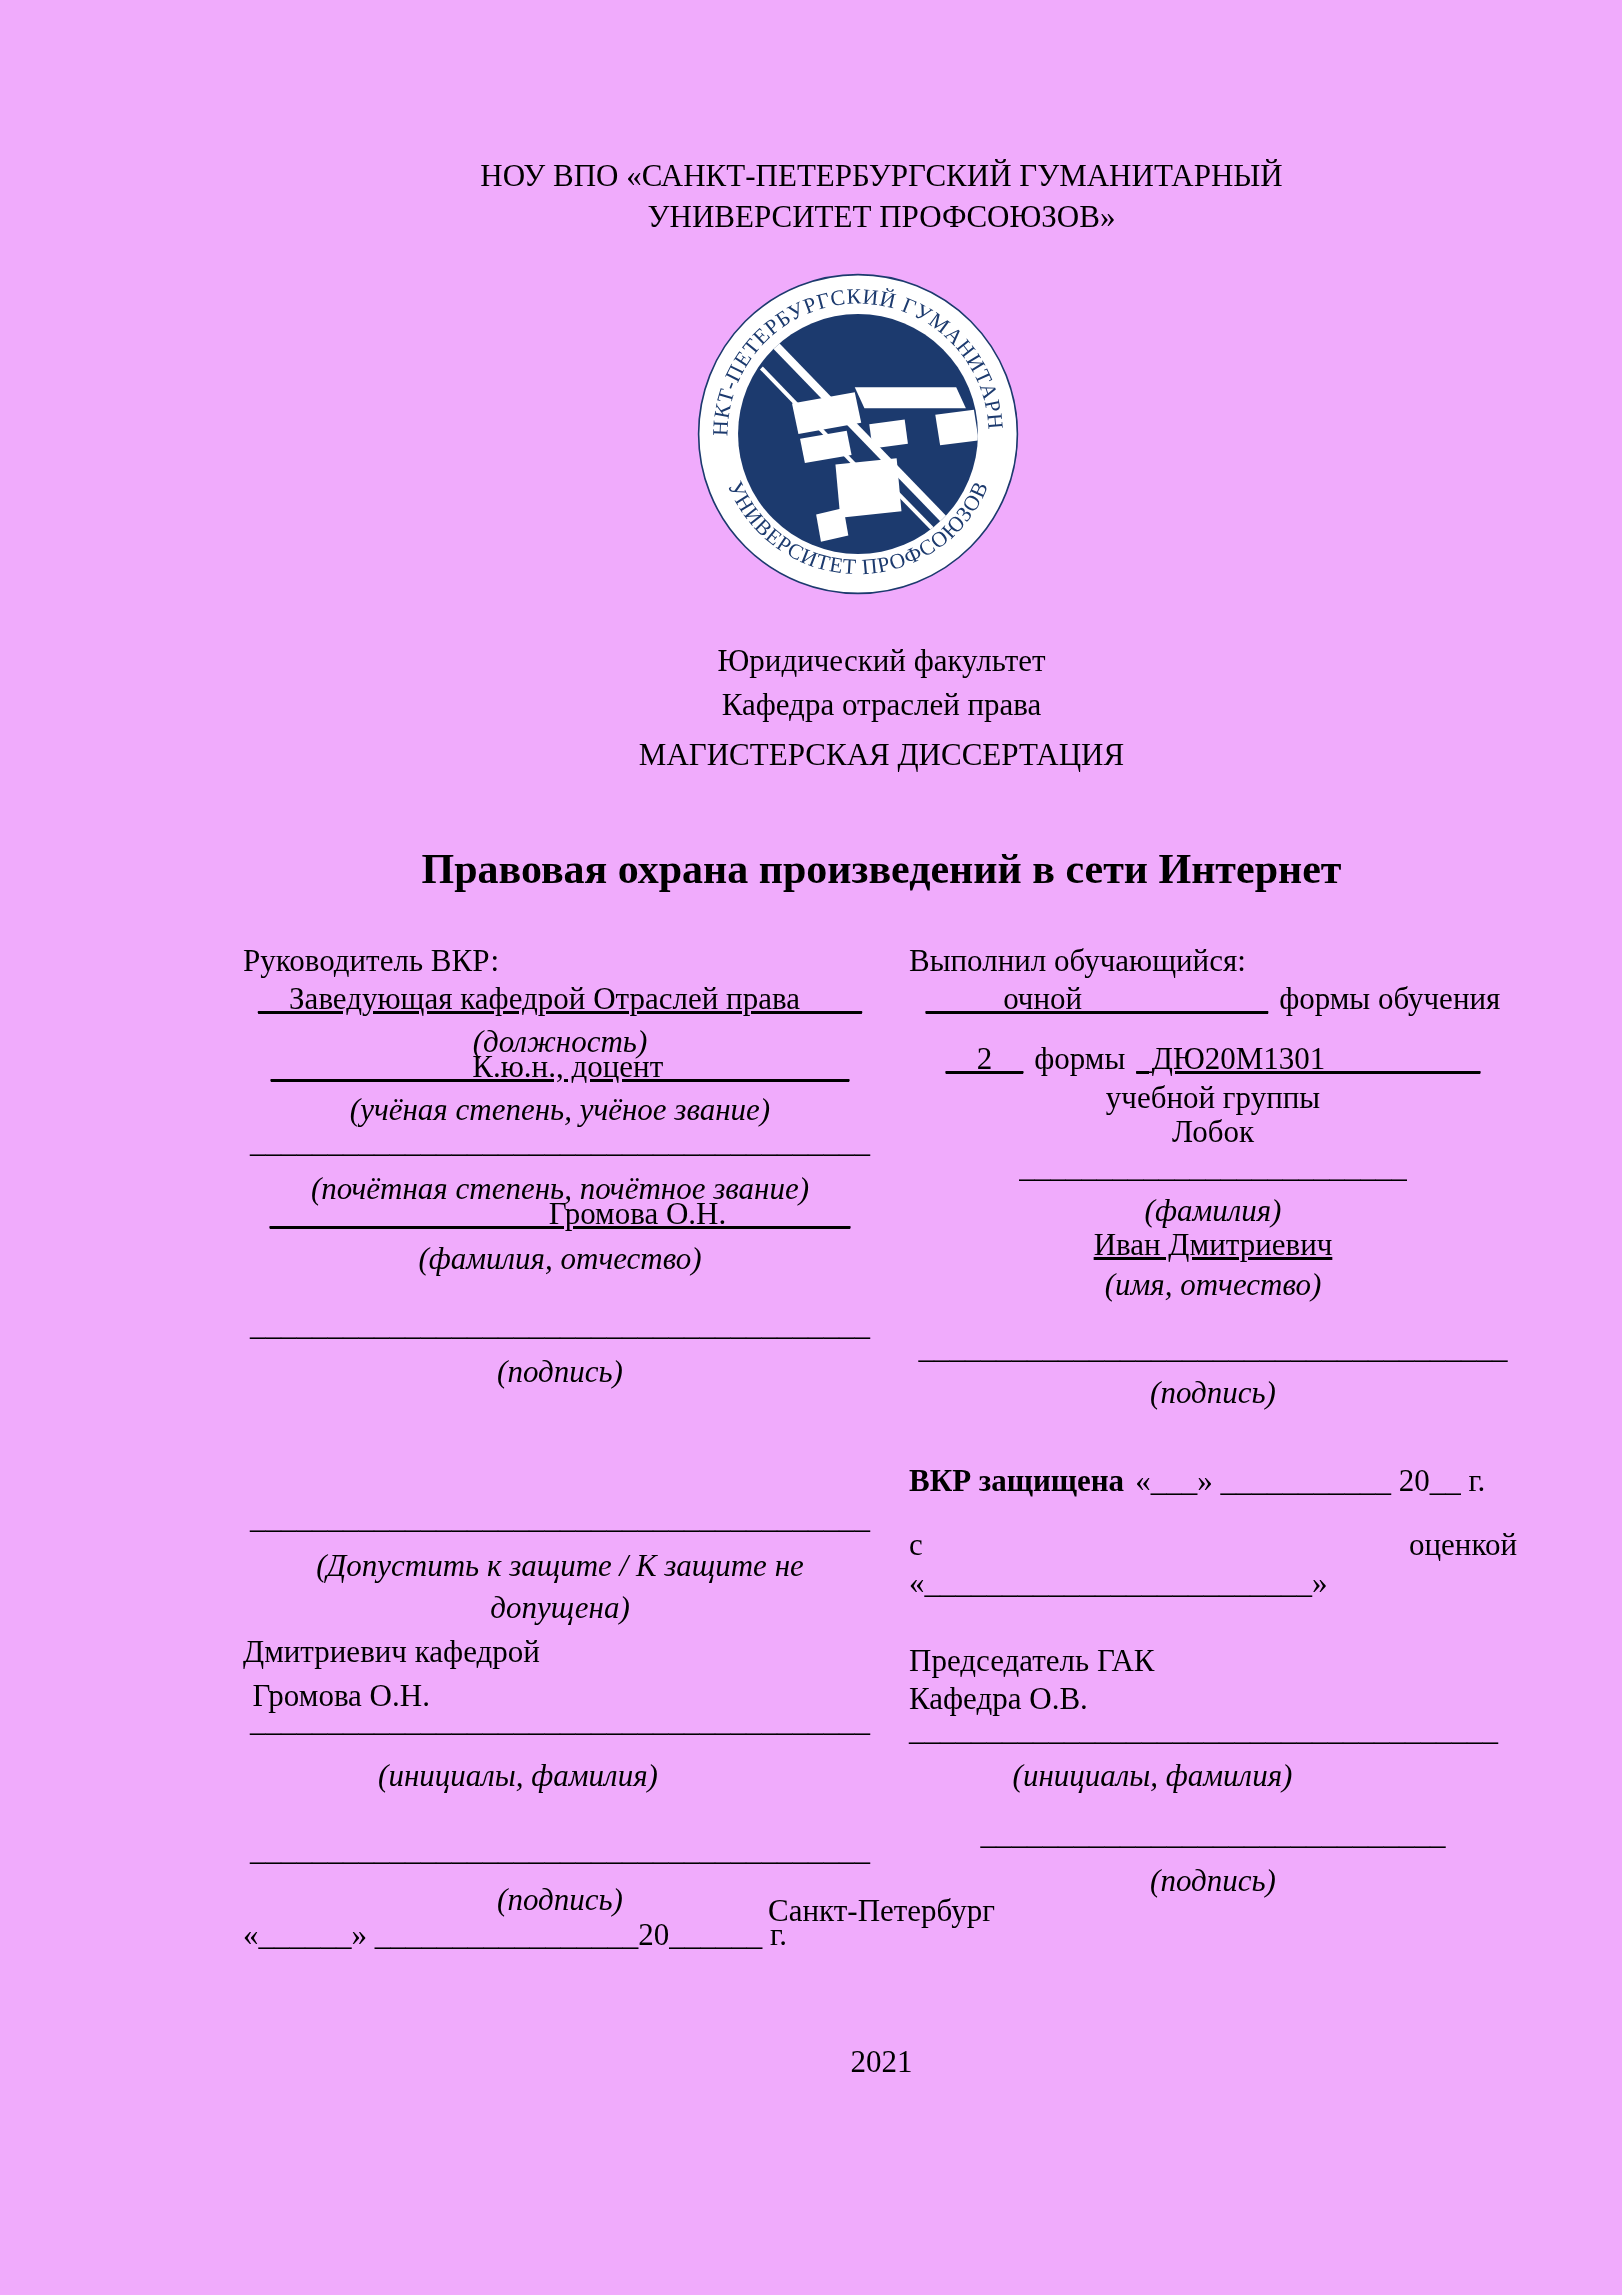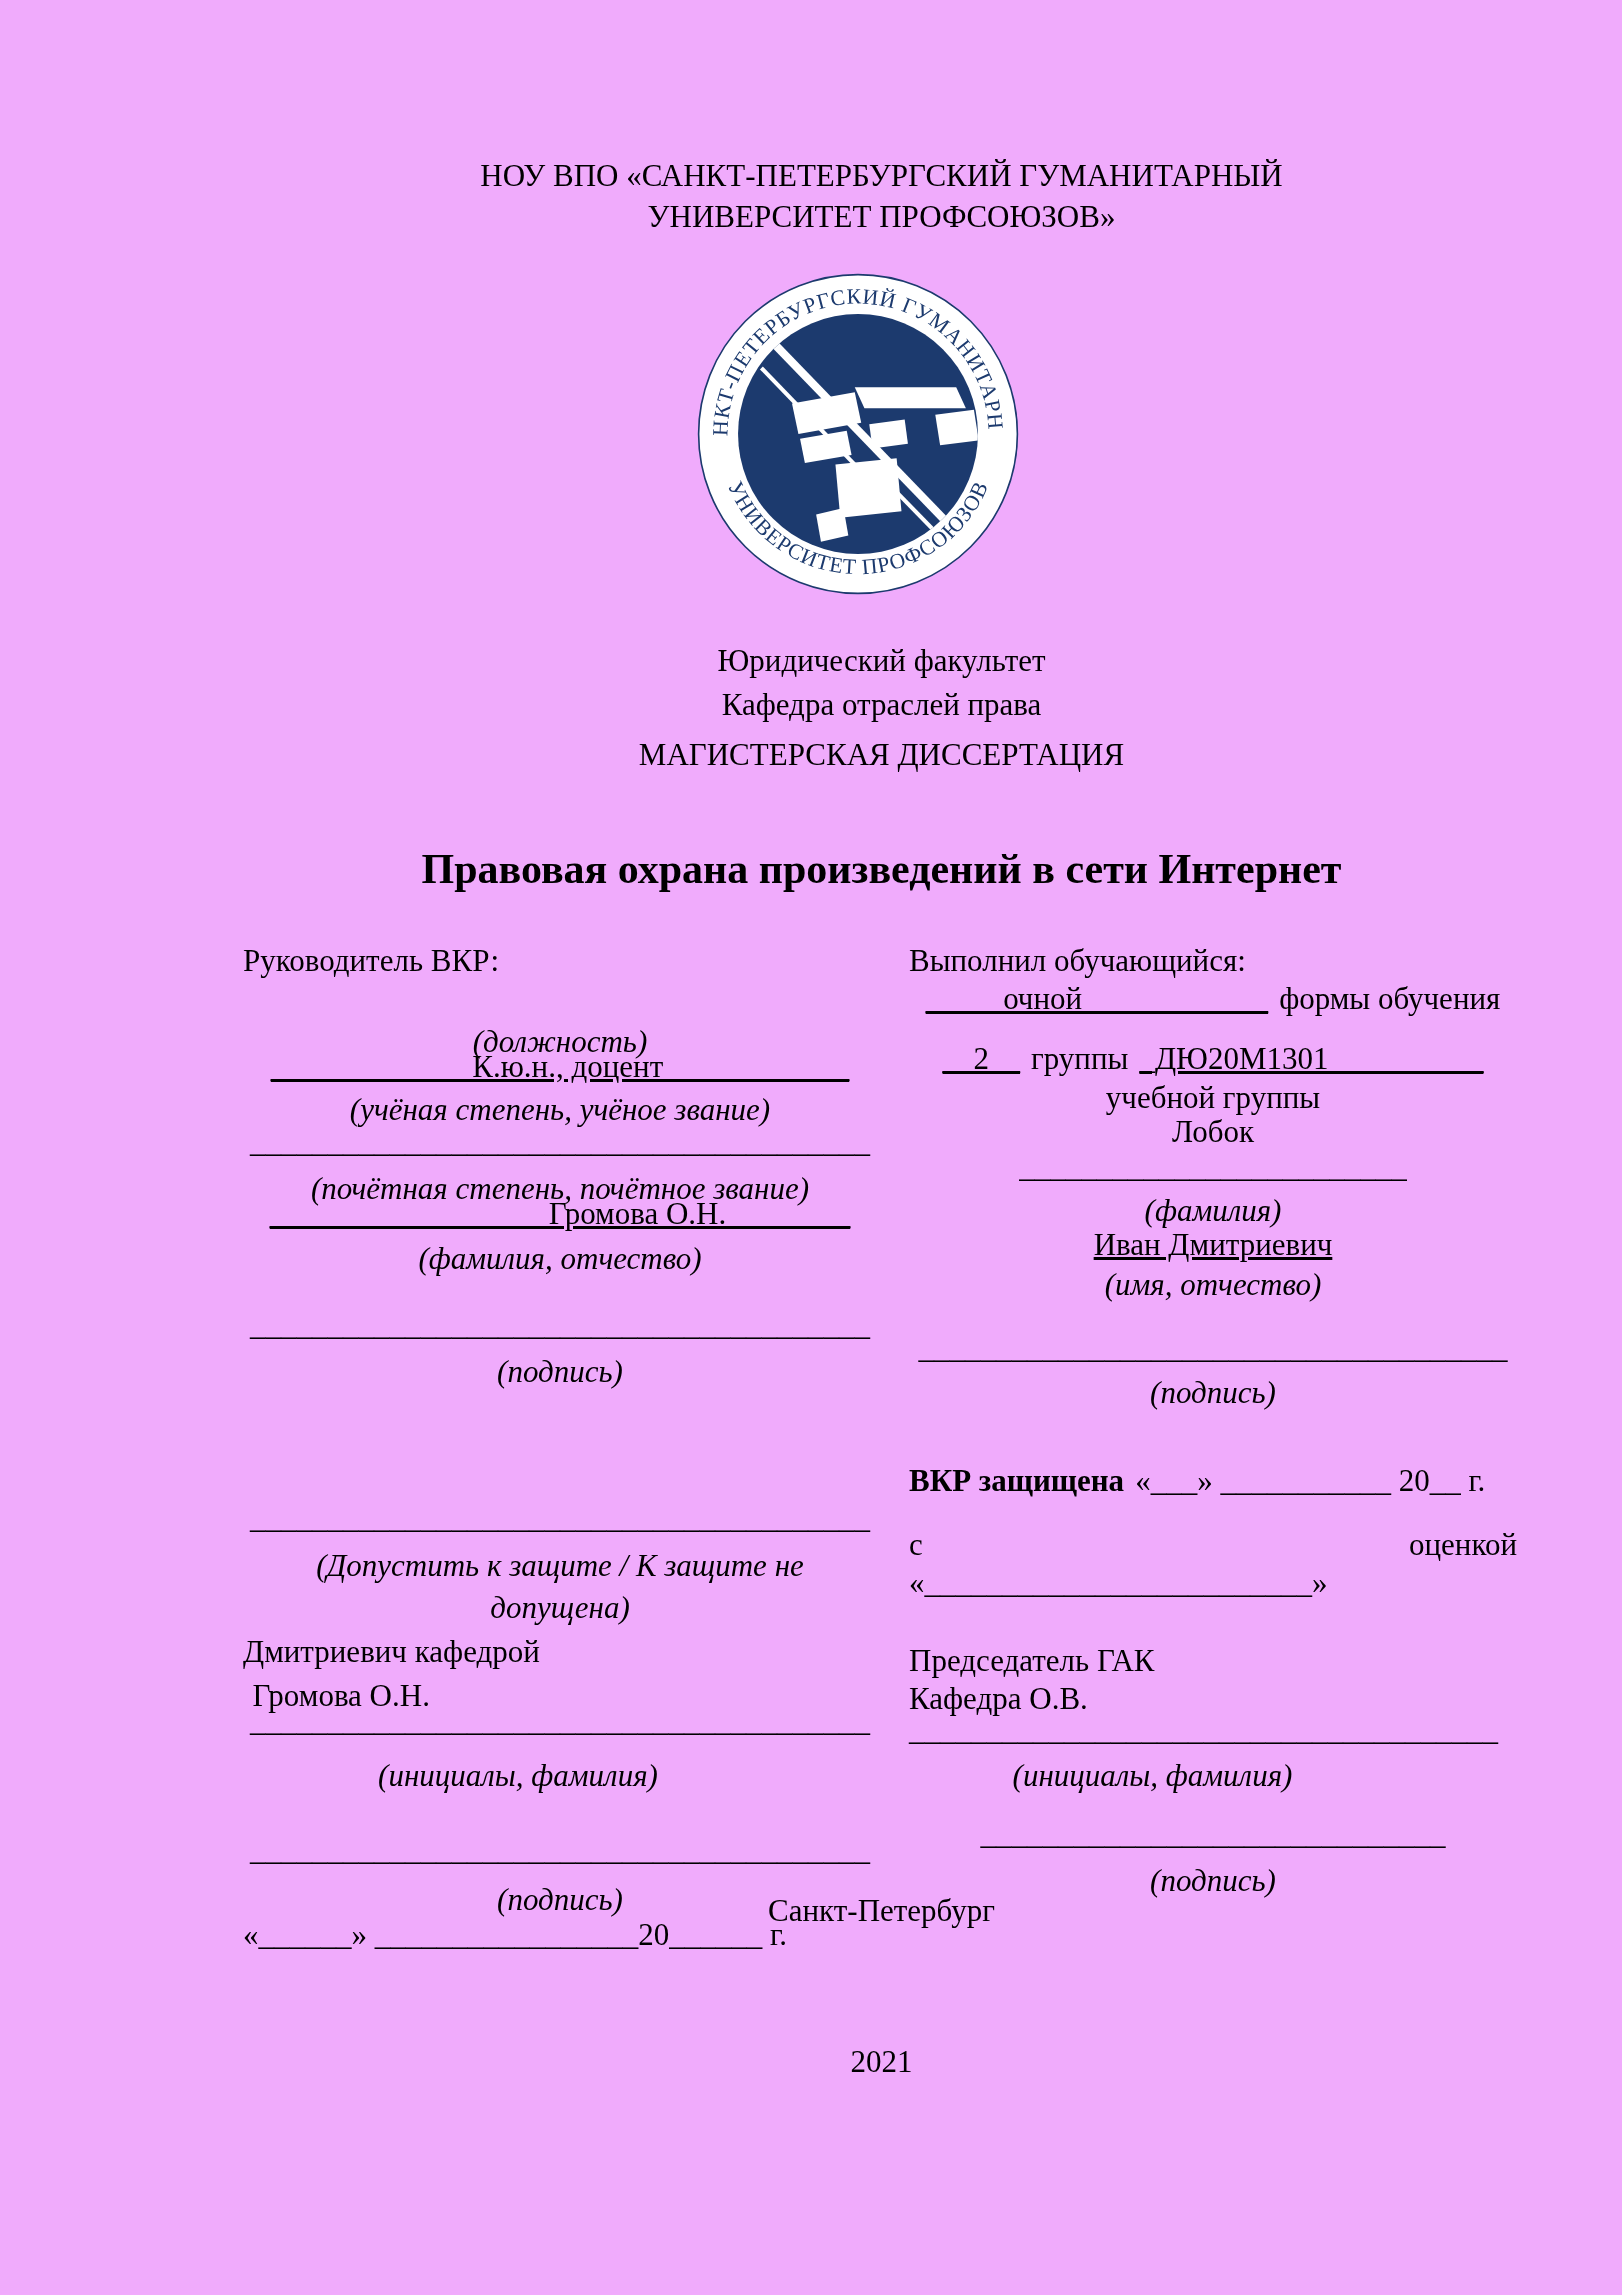--- a/index.html
+++ b/index.html
@@ -84,20 +84,21 @@
   </div>
 
   <div class="row content center" style="top:642px">Юридический факультет</div>
   <div class="row content center" style="top:686px">Кафедра отраслей права</div>
 
   <div class="row content center" style="top:736px">МАГИСТЕРСКАЯ ДИССЕРТАЦИЯ</div>
 
   <div class="row content center title" style="top:846px">Правовая охрана произведений в сети Интернет</div>
 
   <div class="row lcol" style="top:942px">Руководитель ВКР:</div>
+  <div class="row lcol center u" style="top:980px">__Заведующая кафедрой Отраслей права____</div>
   <div class="row lcol center cap" style="top:1023px">(должность)</div>
   <div class="row lcol center u" style="top:1048px">_____________К.ю.н., доцент____________</div>
   <div class="row lcol center cap" style="top:1091px">(учёная степень, учёное звание)</div>
   <div class="row lcol center" style="top:1123px">________________________________________</div>
   <div class="row lcol center cap" style="top:1170px">(почётная степень, почётное звание)</div>
   <div class="row lcol center u" style="top:1195px">__________________Громова О.Н.________</div>
   <div class="row lcol center cap" style="top:1240px">(фамилия, отчество)</div>
   <div class="row lcol center" style="top:1306px">________________________________________</div>
   <div class="row lcol center cap" style="top:1353px">(подпись)</div>
   <div class="row lcol center" style="top:1499px">________________________________________</div>
@@ -108,21 +109,21 @@
   <div class="row center cap" style="top:1757px; left:243px; width:550px;">(инициалы, фамилия)</div>
   <div class="row lcol center" style="top:1831px">________________________________________</div>
   <div class="row lcol center cap" style="top:1881px">(подпись)</div>
   <div class="row lcol" style="top:1916px">«______» _________________20______ г.</div>
 
   <div class="row rcol" style="top:942px">Выполнил обучающийся:</div>
   <div class="row rcol center" style="top:980px">
     <span class="u">_____очной____________</span><span class="sp">формы обучения</span>
   </div>
   <div class="row rcol center" style="top:1040px">
-    <span class="u">__2__</span><span class="sp" style="margin-right:11px">группы</span><span class="u">_ДЮ20М1301__________</span>
+    <span class="u">__2__</span><span class="sp" style="margin-right:11px">формы</span><span class="u">_ДЮ20М1301__________</span>
   </div>
   <div class="row rcol center" style="top:1113px">Лобок</div>
   <div class="row rcol center" style="top:1079px">учебной группы</div>
   <div class="row rcol center" style="top:1148px">_________________________</div>
   <div class="row rcol center cap" style="top:1192px">(фамилия)</div>
   <div class="row rcol center u" style="top:1226px">Иван Дмитриевич</div>
   <div class="row rcol center cap" style="top:1266px">(имя, отчество)</div>
   <div class="row rcol center" style="top:1329px">______________________________________</div>
   <div class="row rcol center cap" style="top:1374px">(подпись)</div>
   <div class="row rcol" style="top:1462px">

